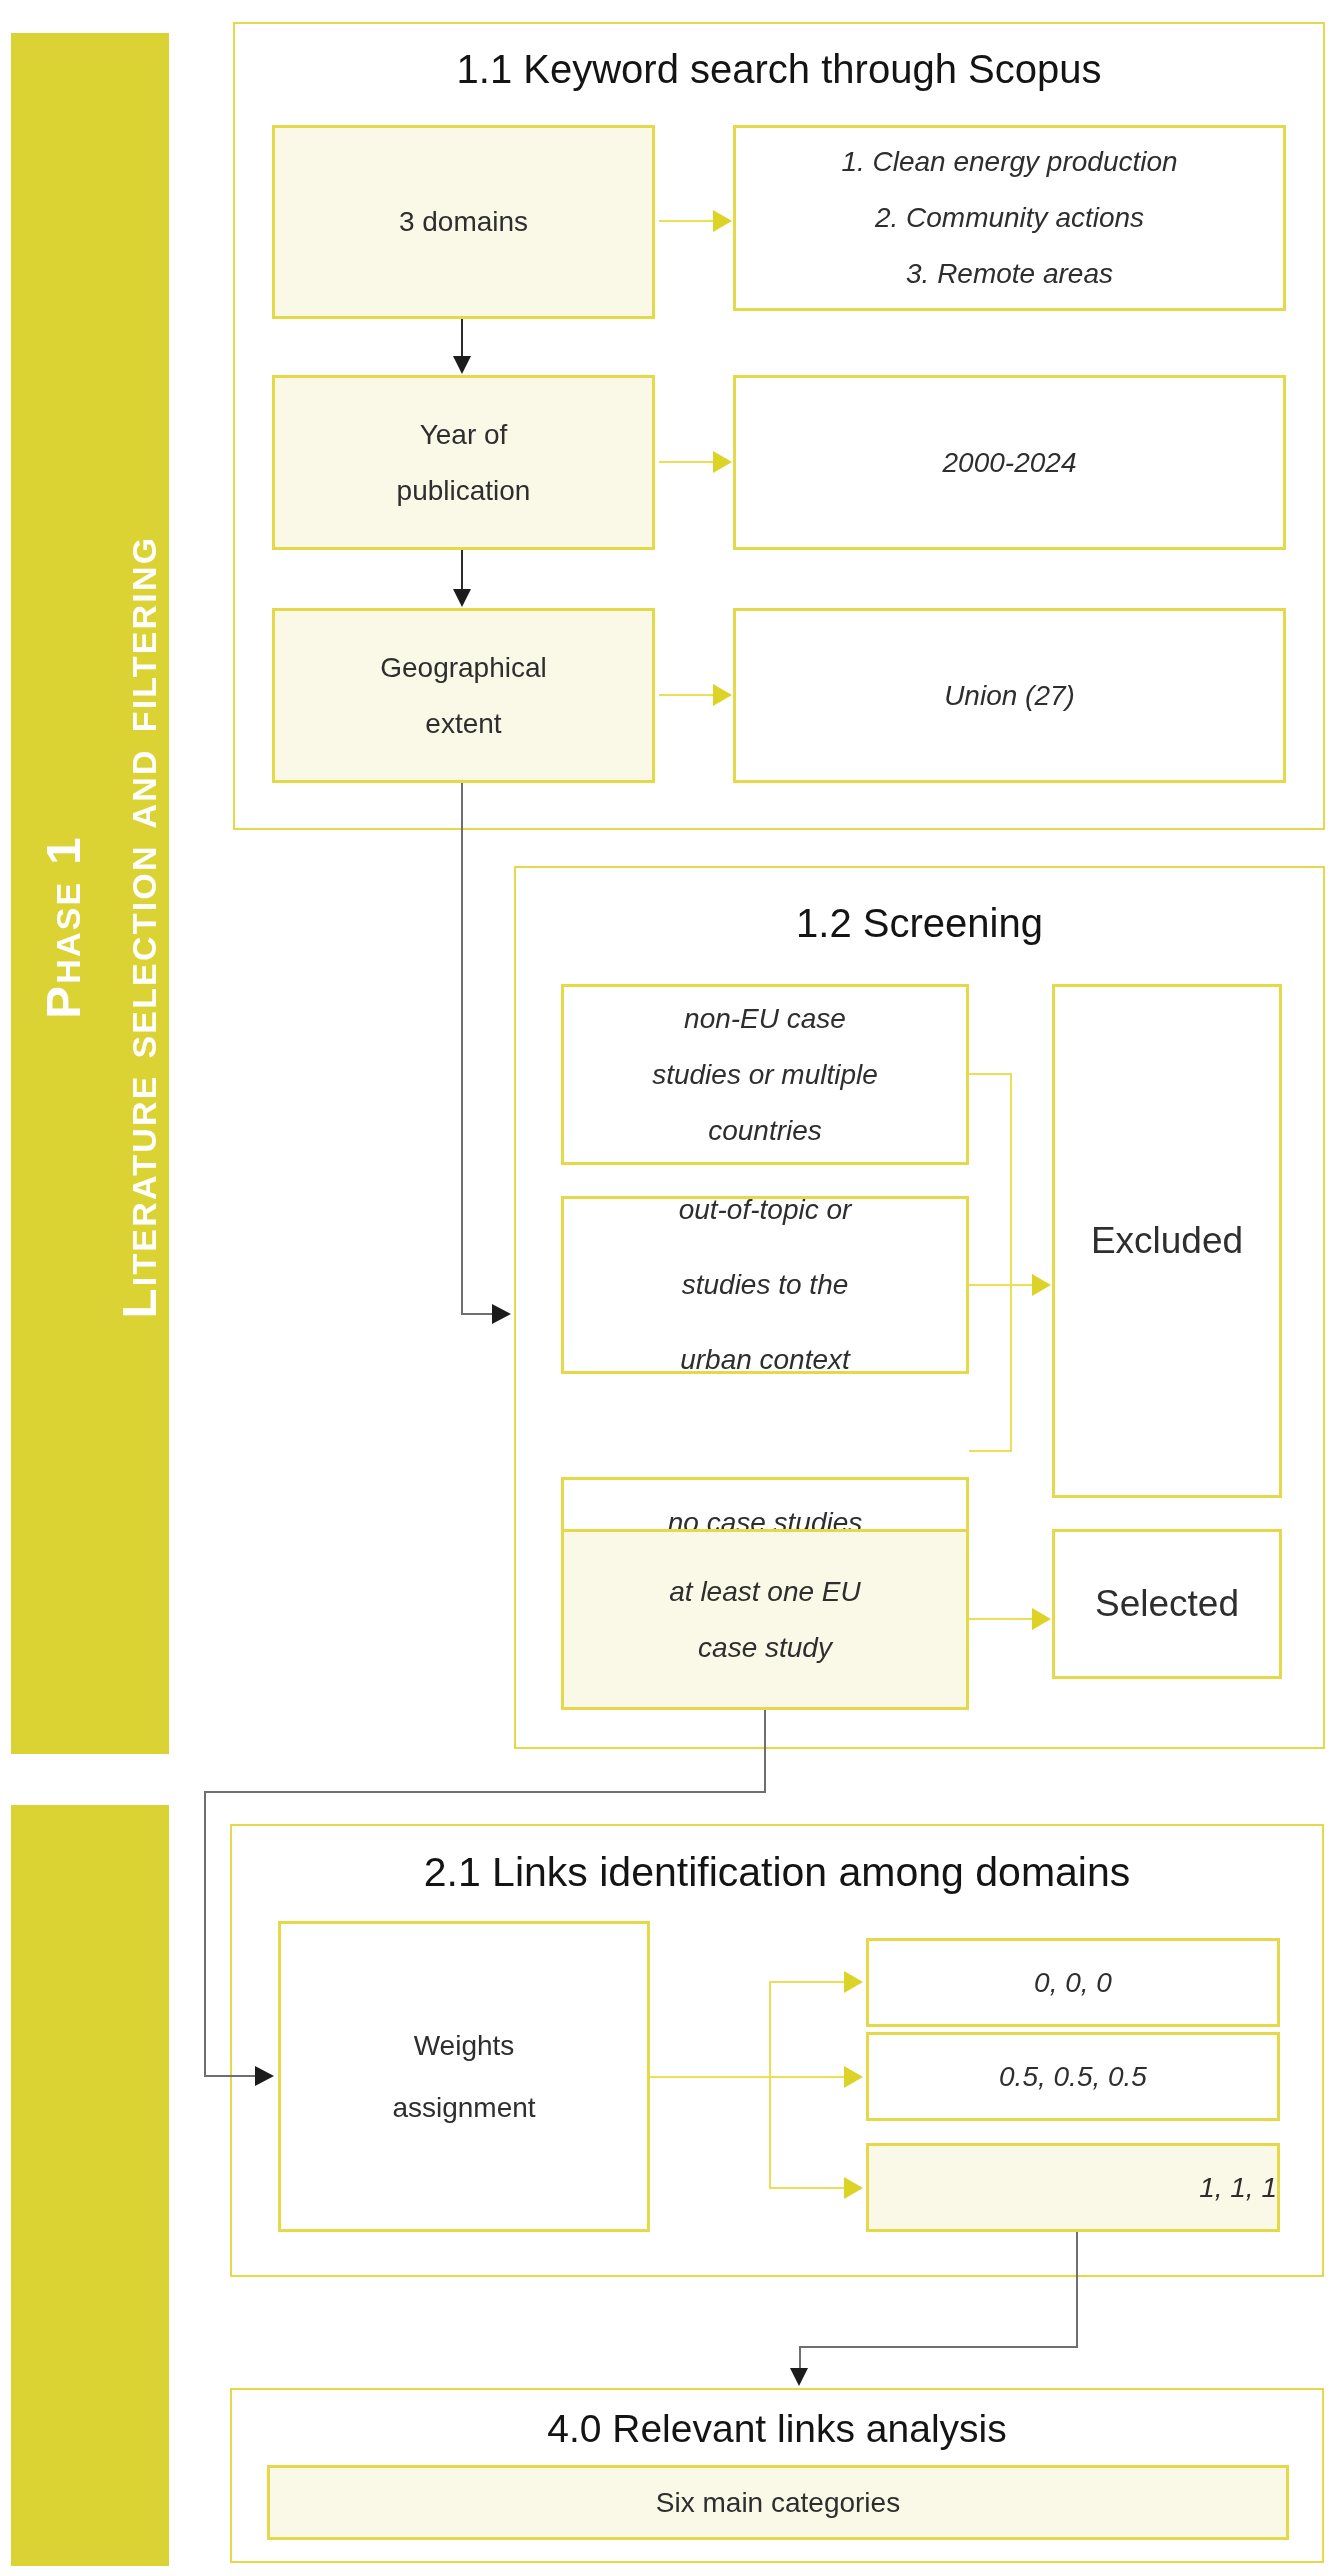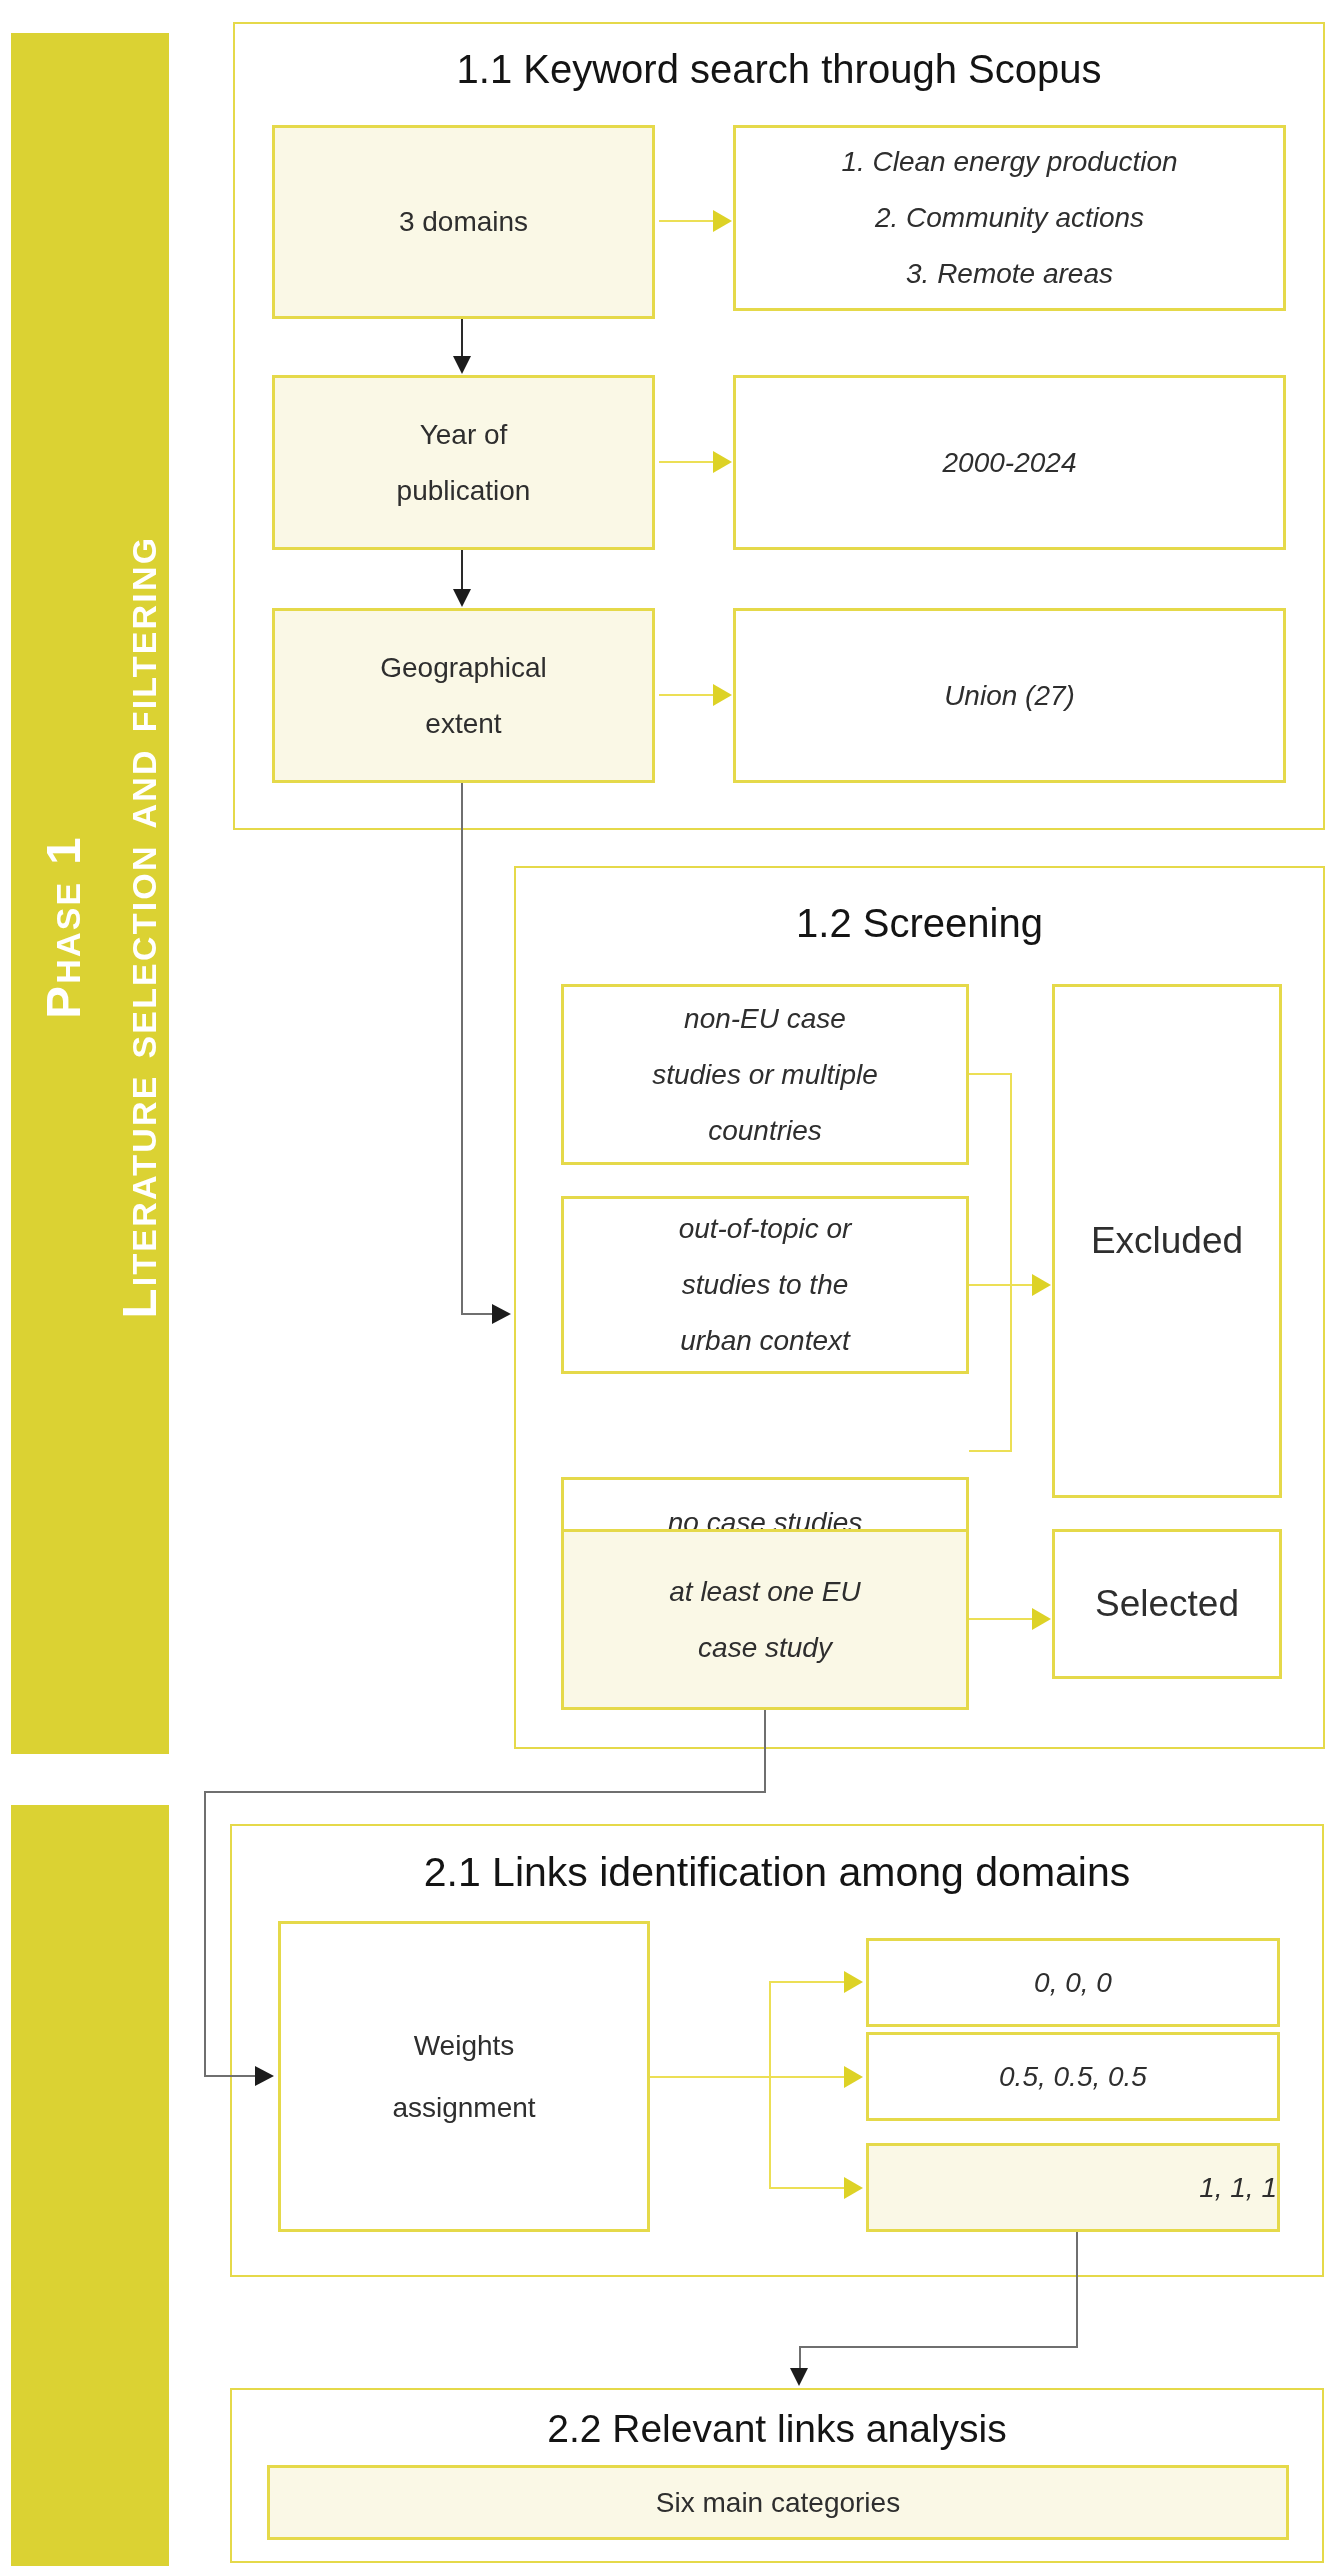--- a/index.html
+++ b/index.html
@@ -91,21 +91,21 @@
   </div>
 
   <div class="container" style="left:514px;top:866px;width:811px;height:883px;"></div>
   <div class="sec-title" style="left:514px;top:901px;width:811px;">1.2 Screening</div>
 
   <div class="box white it" style="left:561px;top:984px;width:408px;height:181px;">
     <div class="ln">non-EU case</div>
     <div class="ln">studies or multiple</div>
     <div class="ln">countries</div>
   </div>
-  <div class="box white it" style="left:561px;top:1196px;width:408px;height:178px;">
+  <div class="box white it" style="left:561px;top:1196px;width:408px;height:178px;gap:19px;">
     <div class="ln">out-of-topic or</div>
     <div class="ln">studies to the</div>
     <div class="ln">urban context</div>
   </div>
   <div class="box white it" style="left:561px;top:1477px;width:408px;height:92px;">
     <div class="ln">no case studies</div>
   </div>
   <div class="box white" style="left:1052px;top:984px;width:230px;height:514px;font-size:37px;">
     <div class="ln">Excluded</div>
   </div>
@@ -129,21 +129,21 @@
     <div class="ln">0, 0, 0</div>
   </div>
   <div class="box white it" style="left:866px;top:2032px;width:414px;height:89px;">
     <div class="ln">0.5, 0.5, 0.5</div>
   </div>
   <div class="box cream it" style="left:866px;top:2143px;width:414px;height:89px;align-items:flex-end;">
     <div class="ln">1, 1, 1</div>
   </div>
 
   <div class="container" style="left:230px;top:2388px;width:1094px;height:175px;"></div>
-  <div class="sec-title" style="left:230px;top:2407px;width:1094px;font-size:39px;">2.2 Relevant links analysis</div>
+  <div class="sec-title" style="left:230px;top:2407px;width:1094px;font-size:39px;">4.0 Relevant links analysis</div>
   <div class="box cream" style="left:267px;top:2465px;width:1022px;height:75px;">
     <div class="ln">Six main categories</div>
   </div>
 
   <div class="vl black-line" style="left:461px;top:319px;height:38px;"></div>
   <div class="tri tri-down-d" style="left:453px;top:356px;"></div>
 
   <div class="vl black-line" style="left:461px;top:550px;height:40px;"></div>
   <div class="tri tri-down-d" style="left:453px;top:589px;"></div>
 

